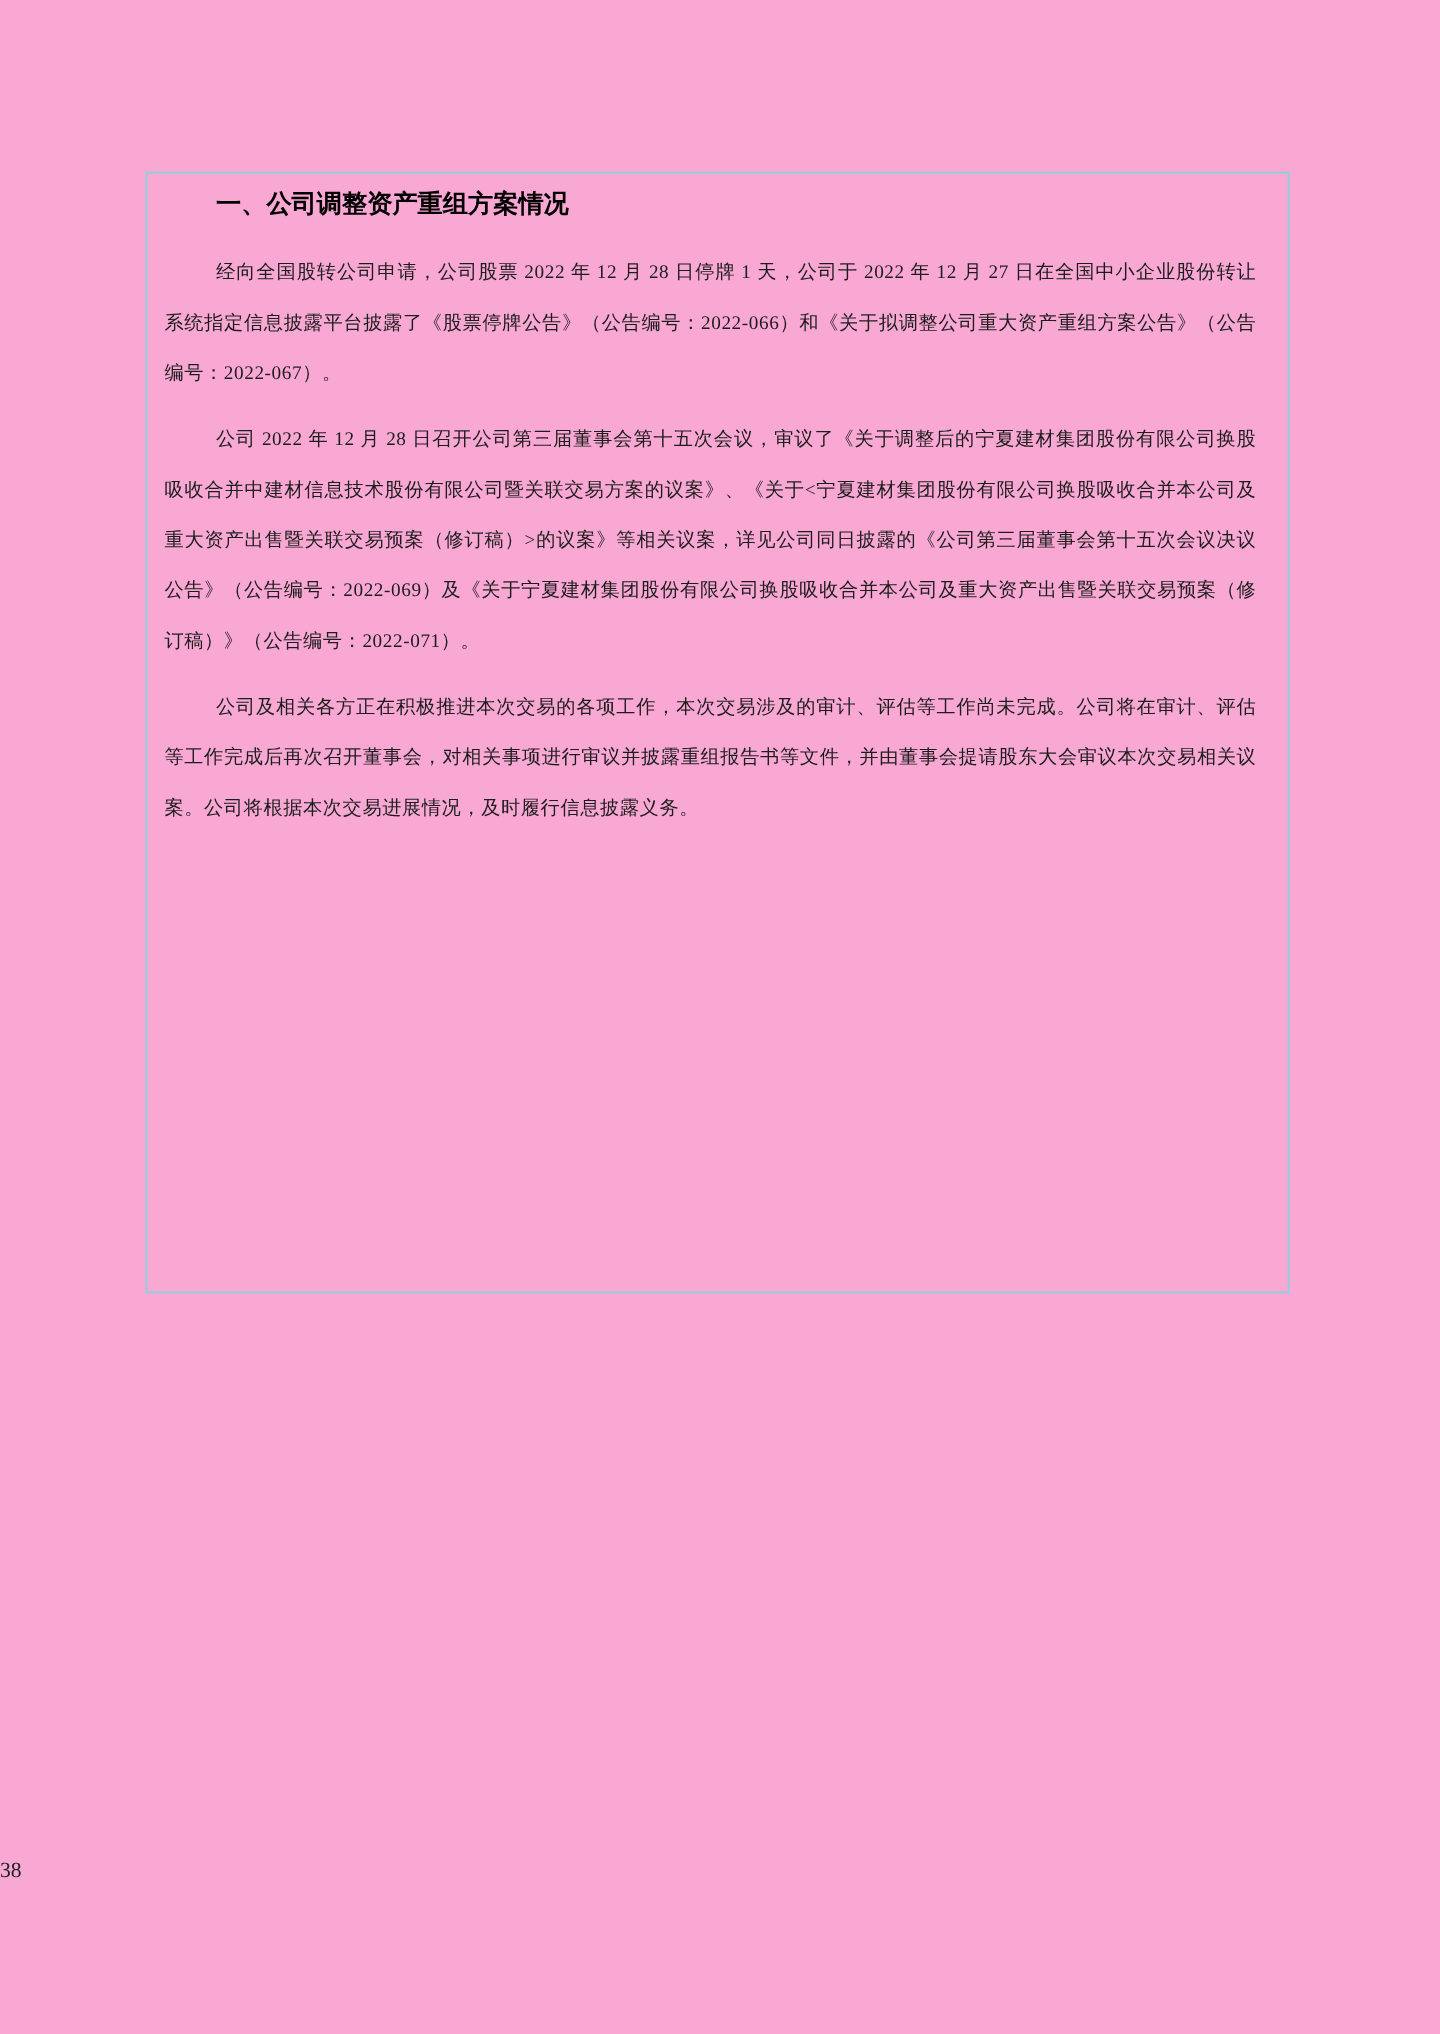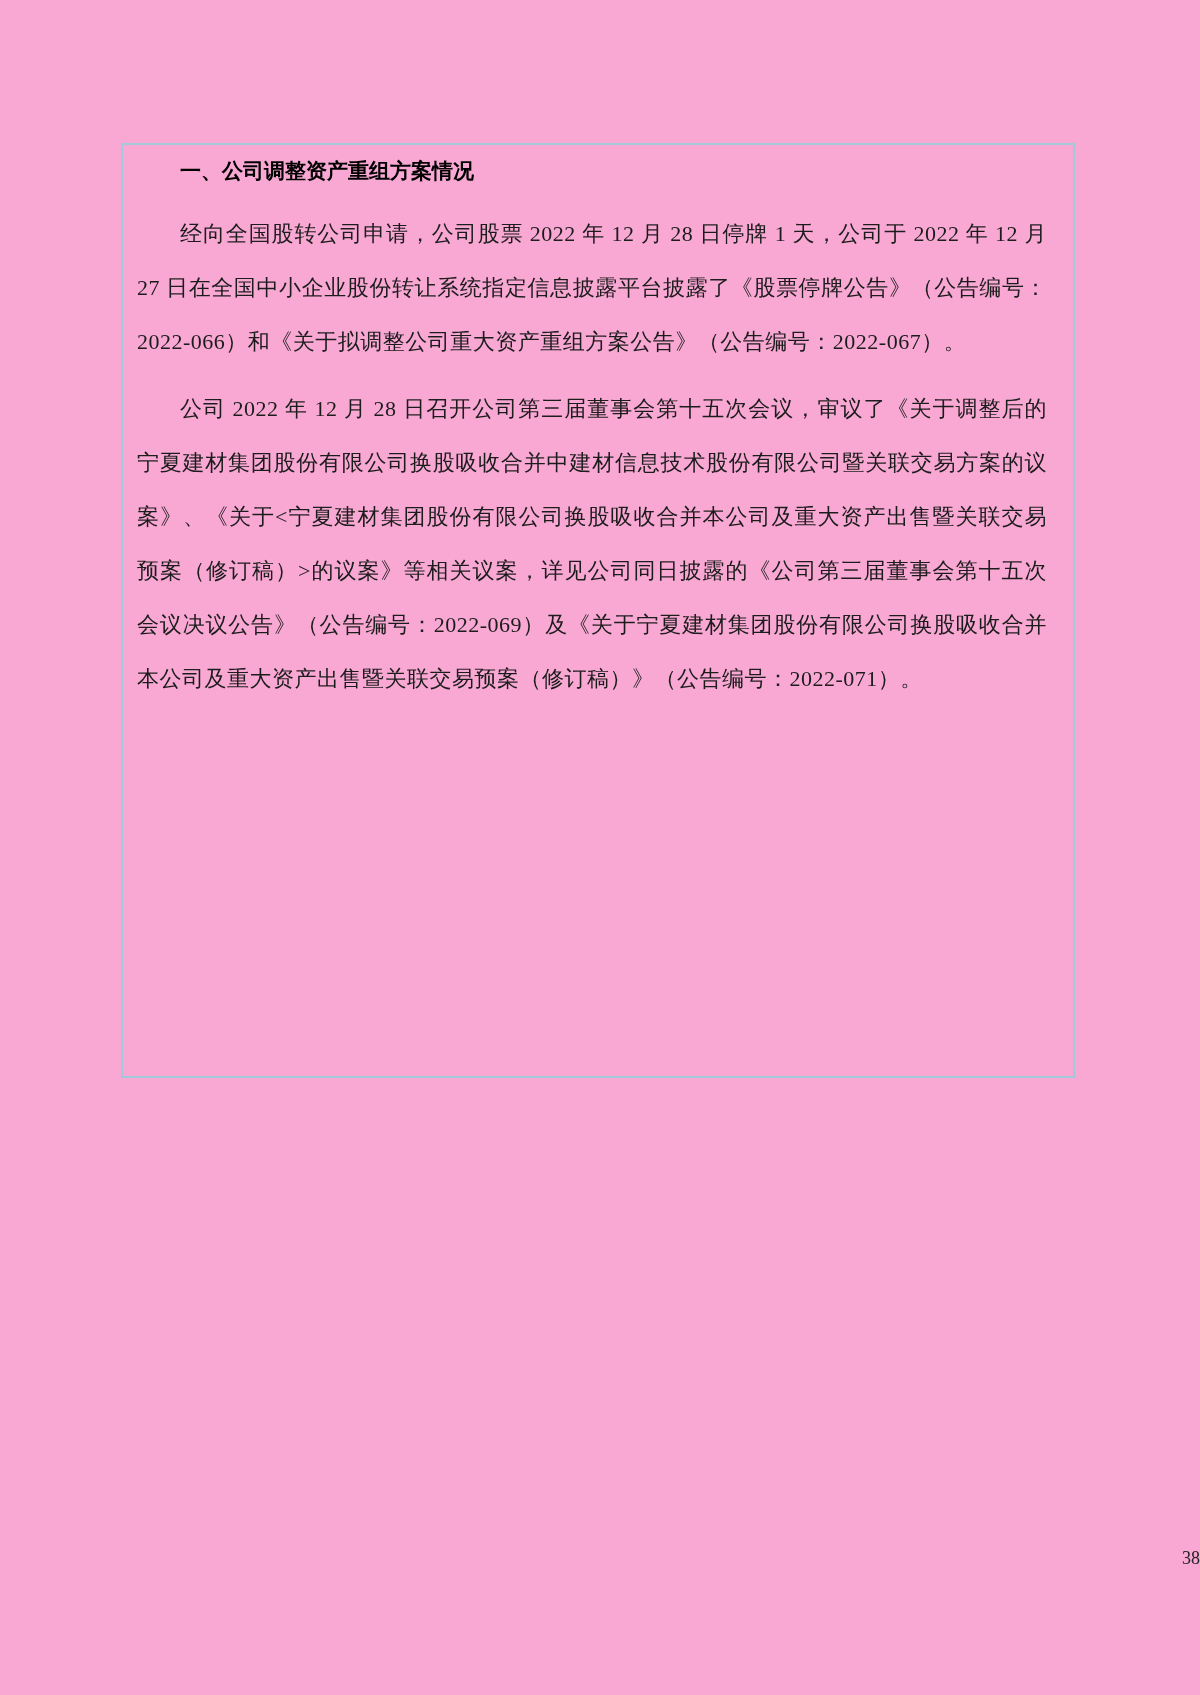--- a/index.html
+++ b/index.html
@@ -32,40 +32,41 @@
     line-height: 46px;
     font-weight: bold;
     color: #000000;
     margin: 13px 0;
     text-indent: 43px;
   }
   .content-box h2:first-child {
     margin-top: 0;
   }
   .content-box p {
-    font-size: 22px;
-    line-height: 54px;
+    font-size: 16px;
+    line-height: 42px;
     margin: 13px 0;
     text-indent: 43px;
     text-align: justify;
     letter-spacing: 0.5px;
   }
   .page-number {
     position: absolute;
     left: 0;
     width: 100%;
     top: 1548px;
-    text-align: right;
+    text-align: left;
     font-size: 18px;
     color: #222222;
   }
 </style>
 </head>
 <body>
 
 <div class="page">
   <div class="content-box">
     <h2>一、公司调整资产重组方案情况</h2>
     <p>经向全国股转公司申请，公司股票 2022 年 12 月 28 日停牌 1 天，公司于 2022 年 12 月 27 日在全国中小企业股份转让系统指定信息披露平台披露了《股票停牌公告》（公告编号：2022-066）和《关于拟调整公司重大资产重组方案公告》（公告编号：2022-067）。</p>
     <p>公司 2022 年 12 月 28 日召开公司第三届董事会第十五次会议，审议了《关于调整后的宁夏建材集团股份有限公司换股吸收合并中建材信息技术股份有限公司暨关联交易方案的议案》、《关于&lt;宁夏建材集团股份有限公司换股吸收合并本公司及重大资产出售暨关联交易预案（修订稿）&gt;的议案》等相关议案，详见公司同日披露的《公司第三届董事会第十五次会议决议公告》（公告编号：2022-069）及《关于宁夏建材集团股份有限公司换股吸收合并本公司及重大资产出售暨关联交易预案（修订稿）》（公告编号：2022-071）。</p>
+    <p>公司及相关各方正在积极推进本次交易的各项工作，本次交易涉及的审计、评估等工作尚未完成。公司将在审计、评估等工作完成后再次召开董事会，对相关事项进行审议并披露重组报告书等文件，并由董事会提请股东大会审议本次交易相关议案。公司将根据本次交易进展情况，及时履行信息披露义务。</p>
   </div>
   <div class="page-number">38</div>
 </div>
 
 </body></html>

